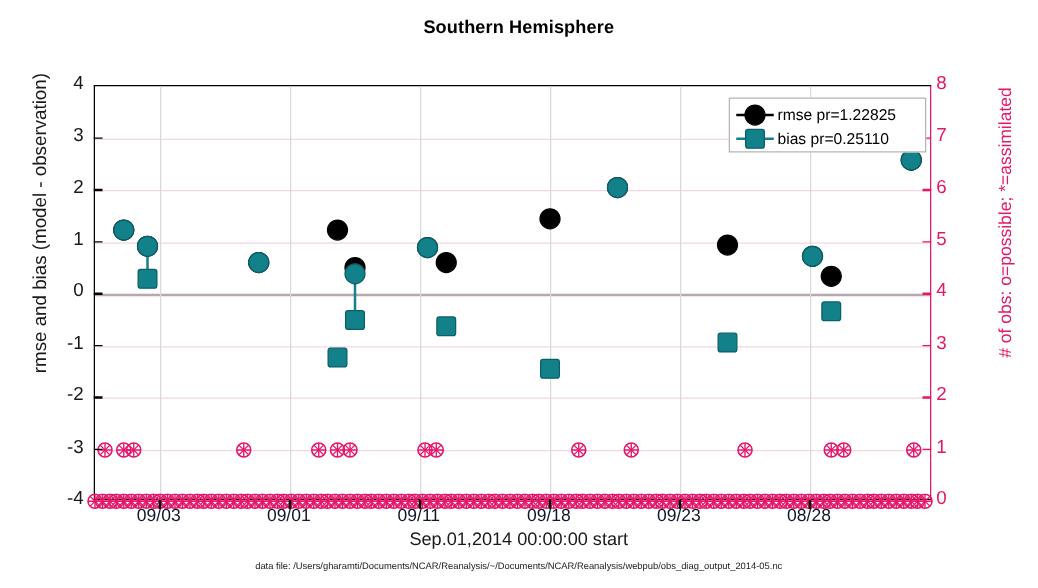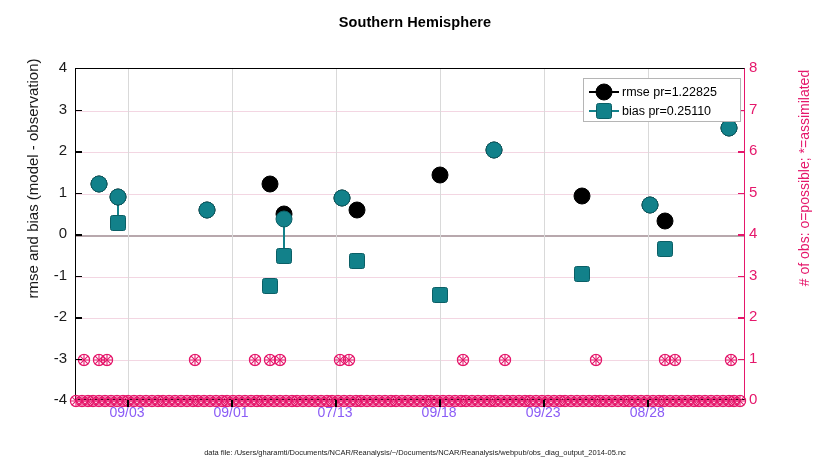--- a/index.html
+++ b/index.html
@@ -41,21 +41,21 @@
   }
   .yr{
     position:absolute;text-align:left;width:34px;
     font-size:15px;color:#e5176b;
   }
   .yr-mark{
     position:absolute;left:738px;width:7px;height:1.5px;background:#e5176b;
   }
   .xl{
     position:absolute;top:404px;width:80px;text-align:center;
-    font-size:14px;color:#8b5cf6;
+    font-size:14px;color:#0f172a;
   }
   .xl-mark{
     position:absolute;top:400px;width:1.5px;height:7px;background:#000;
   }
 
   .ylabel-left{
     position:absolute;left:-168px;top:170px;width:400px;
     transform:rotate(-90deg);text-align:center;
     font-size:15px;color:#1a1a1a;
   }
@@ -1627,32 +1627,33 @@
       <div class="yr-mark" style="top: 275.5px;"></div>
       <div class="yr" style="left: 749px; top: 307px;">2</div>
       <div class="yr-mark" style="top: 317px;"></div>
       <div class="yr" style="left: 749px; top: 348.5px;">1</div>
       <div class="yr-mark" style="top: 358.5px;"></div>
       <div class="yr" style="left: 749px; top: 390px;">0</div>
       <div class="xl" style="left: 87.0186px;">09/03</div>
       <div class="xl-mark" style="left: 127.019px;"></div>
       <div class="xl" style="left: 191.056px;">09/01</div>
       <div class="xl-mark" style="left: 231.056px;"></div>
-      <div class="xl" style="left: 295.093px;">07/13</div>
+      <div class="xl" style="left: 295.093px;">09/11</div>
       <div class="xl-mark" style="left: 335.093px;"></div>
       <div class="xl" style="left: 399.13px;">09/18</div>
       <div class="xl-mark" style="left: 439.13px;"></div>
       <div class="xl" style="left: 503.168px;">09/23</div>
       <div class="xl-mark" style="left: 543.168px;"></div>
       <div class="xl" style="left: 607.205px;">08/28</div>
       <div class="xl-mark" style="left: 647.205px;"></div>
     </div>
 
   <div class="ylabel-left">rmse and bias (model - observation)</div>
   <div class="ylabel-right"># of obs: o=possible; *=assimilated</div>
+  <div class="xlabel">Sep.01,2014 00:00:00 start</div>
   <div class="footer">data file: /Users/gharamti/Documents/NCAR/Reanalysis/~/Documents/NCAR/Reanalysis/webpub/obs_diag_output_2014-05.nc</div>
 
   <div id="legend">
     <div class="leg-row">
       <span class="leg-sample">
         <span class="leg-line" style="background:#000"></span>
         <span class="leg-mark pt-rmse"></span>
       </span>
       <span class="leg-text">rmse pr=1.22825</span>
     </div>

